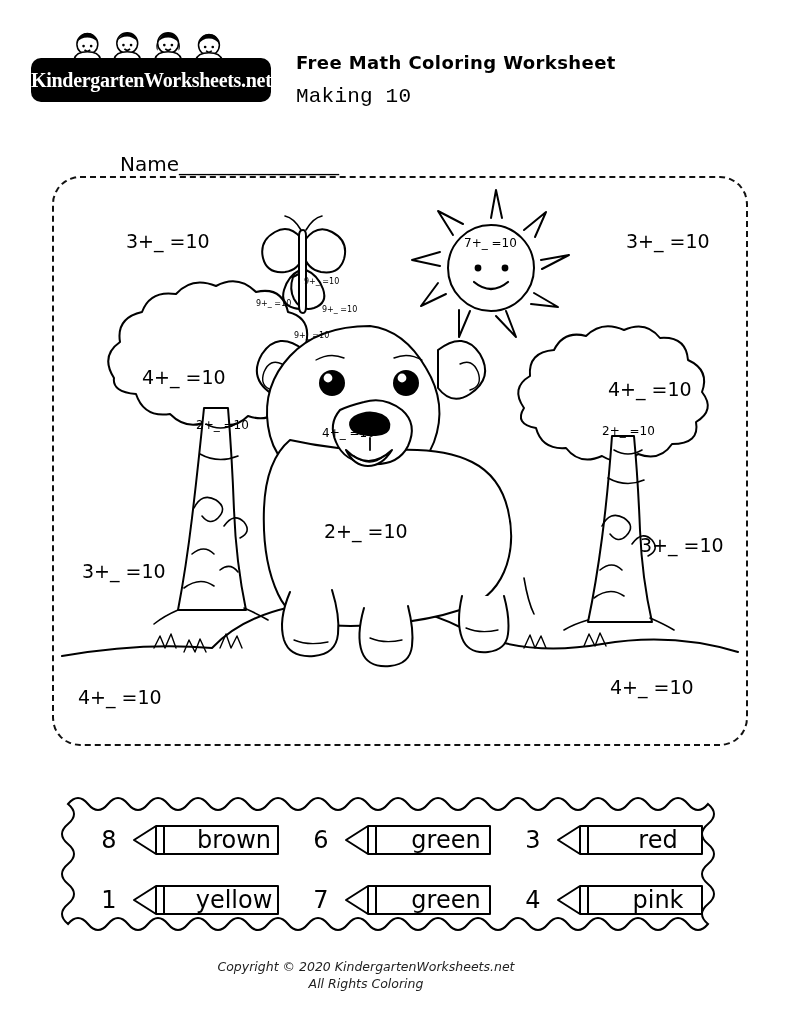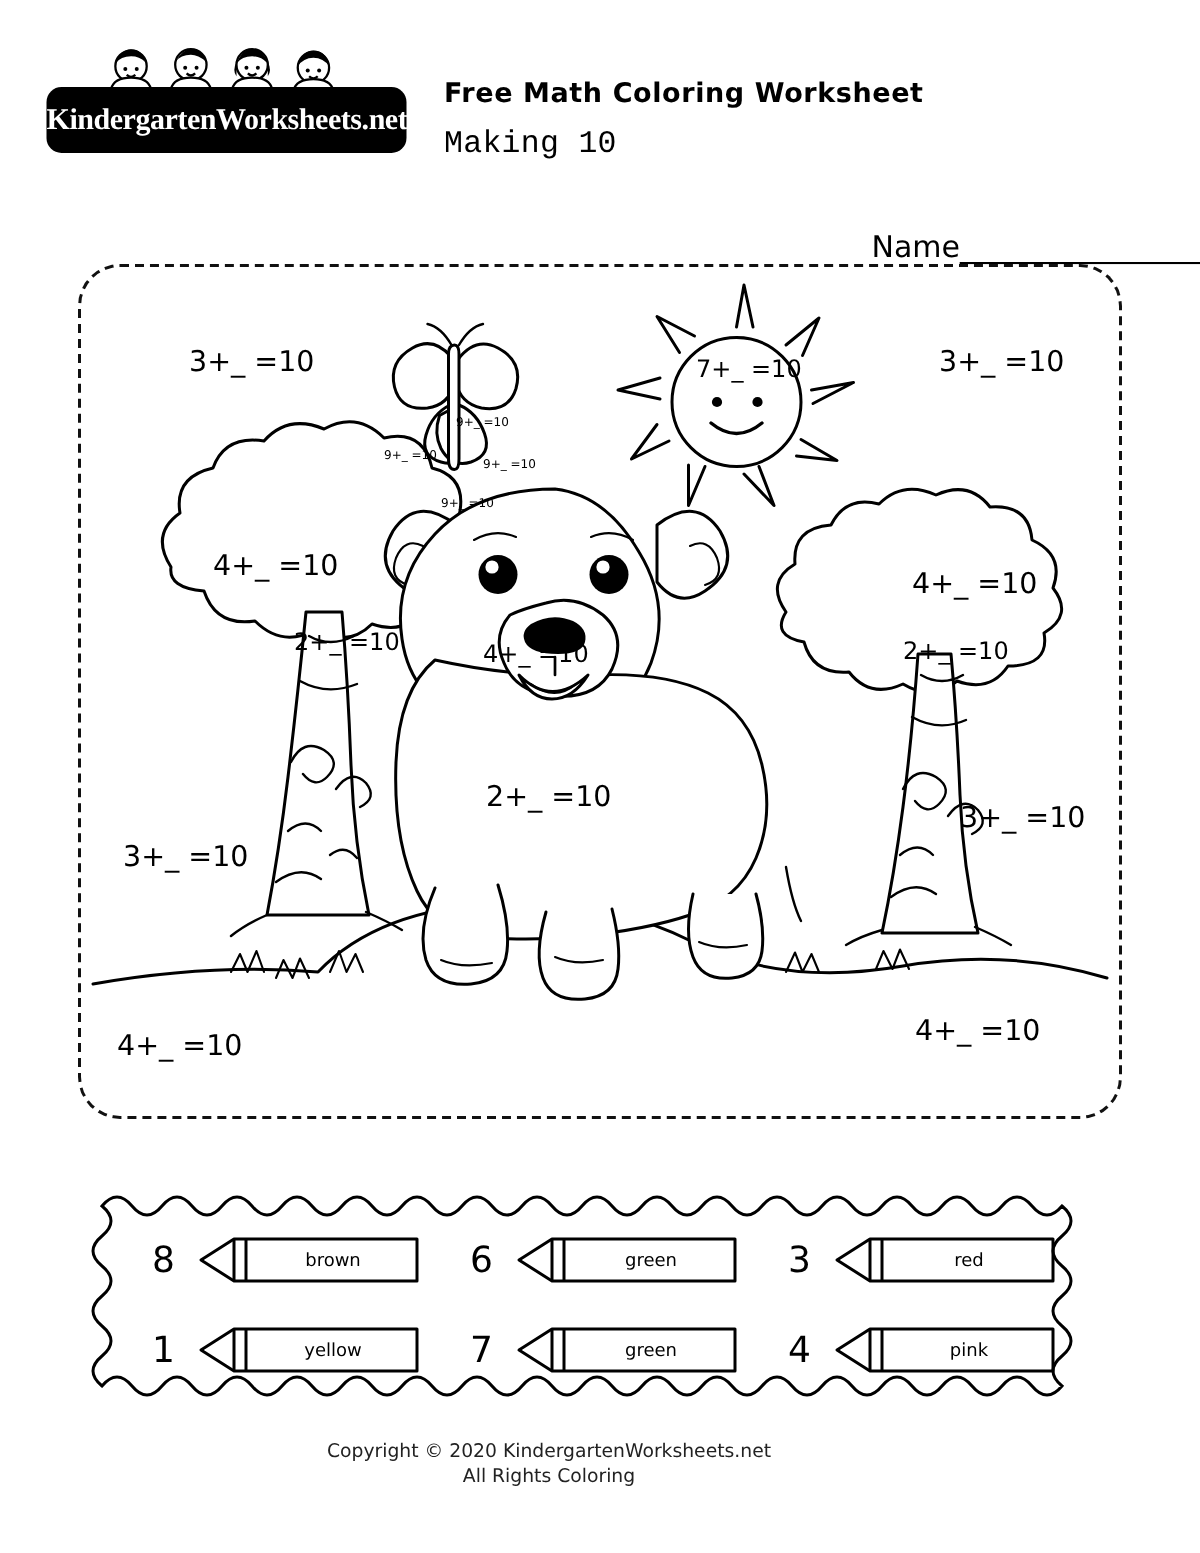--- a/index.html
+++ b/index.html
@@ -96,21 +96,21 @@
     font-size: 21px;
     margin: 12px 0 14px 0;
     letter-spacing: 0.2px;
   }
 
   .name-line {
     position: absolute;
     top: 152px;
     left: 0;
     width: 800px;
-    text-align: right;
+    text-align: left;
     font-family: "DejaVu Sans", sans-serif;
     font-size: 20px;
   }
   .name-line .nm {
     margin-left: 120px;
   }
 
   
   .picture-panel {
     position: absolute;
@@ -129,21 +129,21 @@
     top: 0;
   }
   .eq {
     position: absolute;
     font-family: "DejaVu Sans", sans-serif;
     font-size: 19px;
     white-space: nowrap;
     color: #000;
   }
   .eq-sm {
-    font-size: 16px;
+    font-size: 12px;
   }
   .eq-xs {
     font-size: 8px;
     margin-top: 23px;
   }
 
   
   .key-panel {
     position: absolute;
     left: 52px;
@@ -188,34 +188,36 @@
   .crayon svg { position: absolute; left: 0; top: 0; }
   .crayon-label {
     position: absolute;
     left: 36px;
     top: 0;
     width: 112px;
     height: 38px;
     line-height: 38px;
     text-align: center;
     font-family: "DejaVu Sans", sans-serif;
-    font-size: 12px;
+    font-size: 24px;
+    padding-left: 12px;
   }
 
   
   .footer {
     position: absolute;
     left: 0;
     top: 958px;
     width: 732px;
     text-align: center;
     font-family: "DejaVu Sans", sans-serif;
     font-size: 12.5px;
     line-height: 17px;
     color: #222;
+    font-style: italic;
   }
 </style>
 </head>
 <body>
 
 <div class="header">
 
   <div class="logo-block">
     <div class="logo-badge">
       <svg class="logo-kids" viewBox="0 0 190 40">

